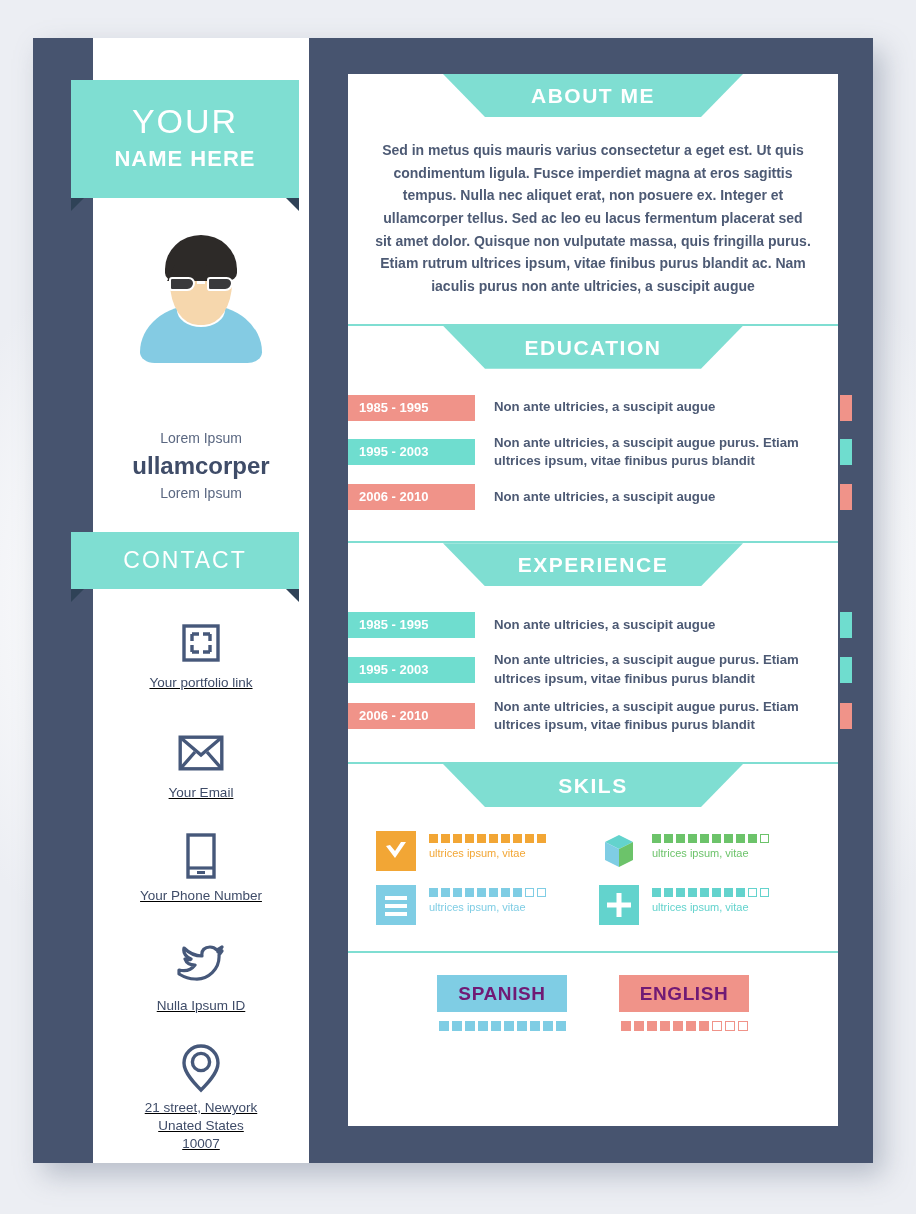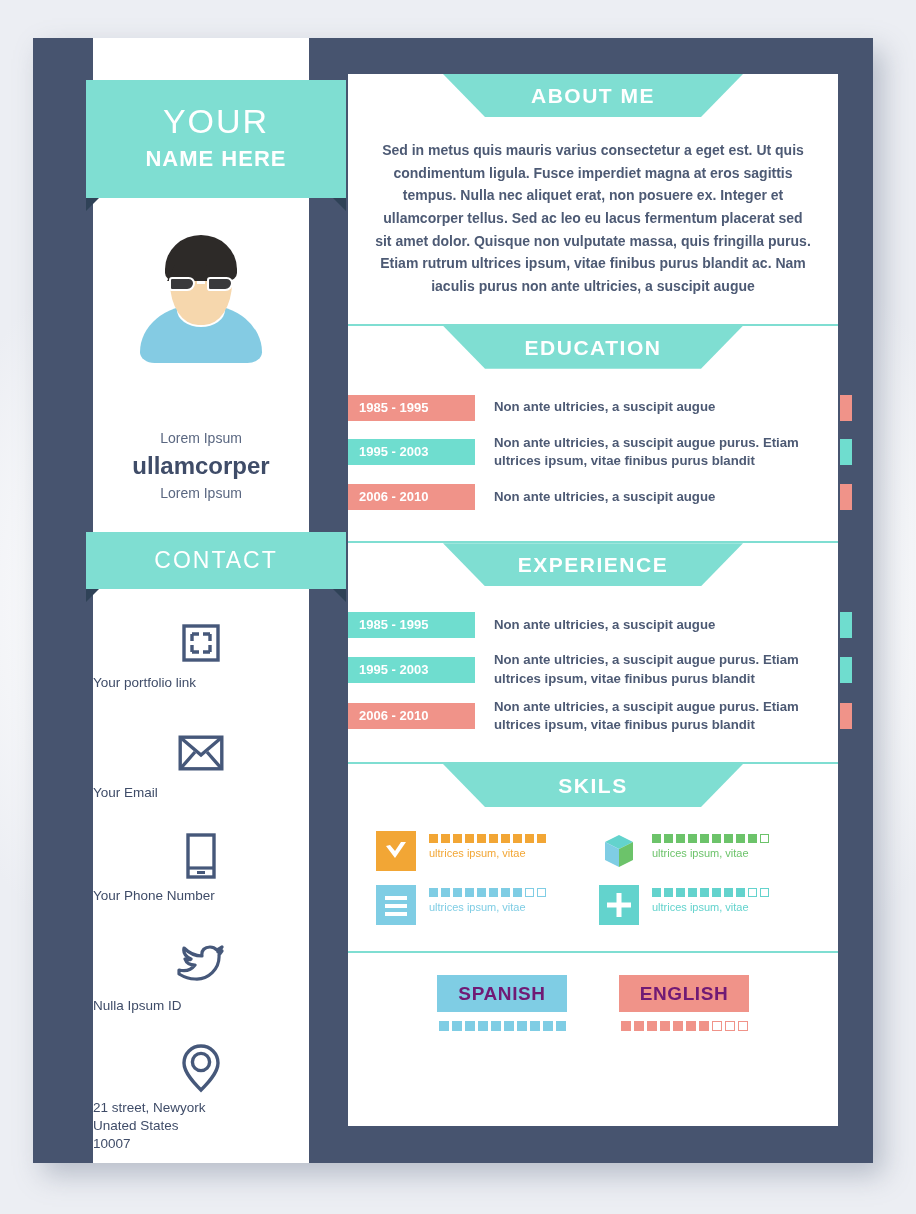--- a/index.html
+++ b/index.html
@@ -49,22 +49,21 @@
     top: 38px;
     width: 216px;
     height: 1125px;
   }
 
   
   .ribbon {
     position: absolute;
     background: #7fded2;
     left: -22px;
-    width: 260px;
-    margin-left: 15px;
+    width: 228px;
   }
   .ribbon .fold-l, .ribbon .fold-r {
     position: absolute;
     bottom: -13px;
     width: 0; height: 0;
     border-top: 13px solid #2f4257;
   }
   .ribbon .fold-l { left: 0;  border-right: 13px solid transparent; }
   .ribbon .fold-r { right: 0; border-left: 13px solid transparent; }
 
@@ -165,21 +164,22 @@
   #contact-ribbon { top: 494px; height: 57px; }
   #contact-ribbon .ct-title {
     color: #ffffff; font-size: 23px; letter-spacing: 2px;
     text-align: center; line-height: 57px;
     font-weight: 400;
   }
 
   
   .contact-item {
     position: absolute; left: 0; width: 216px;
-    text-align: left;
+    text-align: center;
+    text-decoration: underline;
   }
   .contact-item .ci-icon {
     height: 50px;
     display: flex; align-items: center; justify-content: center;
   }
   .contact-item .ci-label {
     color: #3f4c68; font-size: 13.5px; margin-top: 6px;
     line-height: 1.35;
   }
   #ci-0 { top: 580px; }

